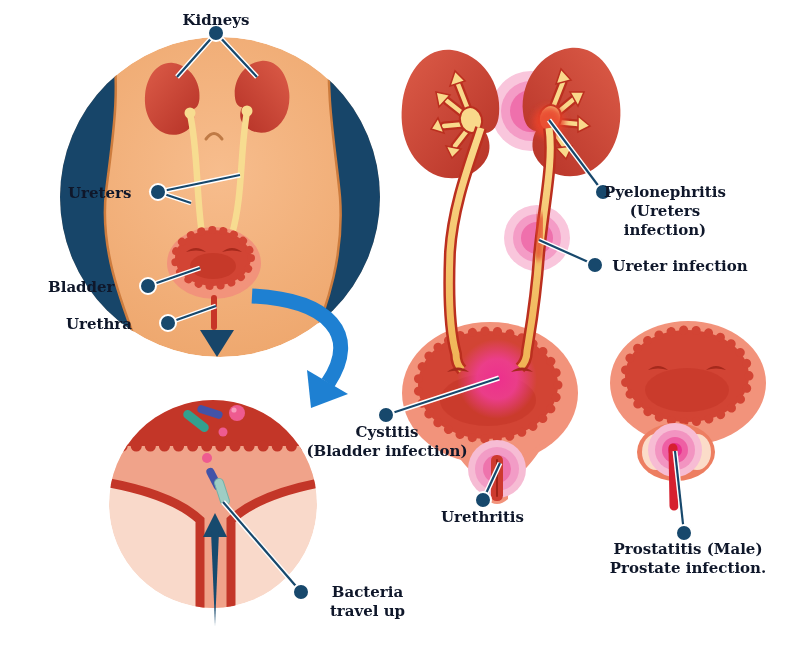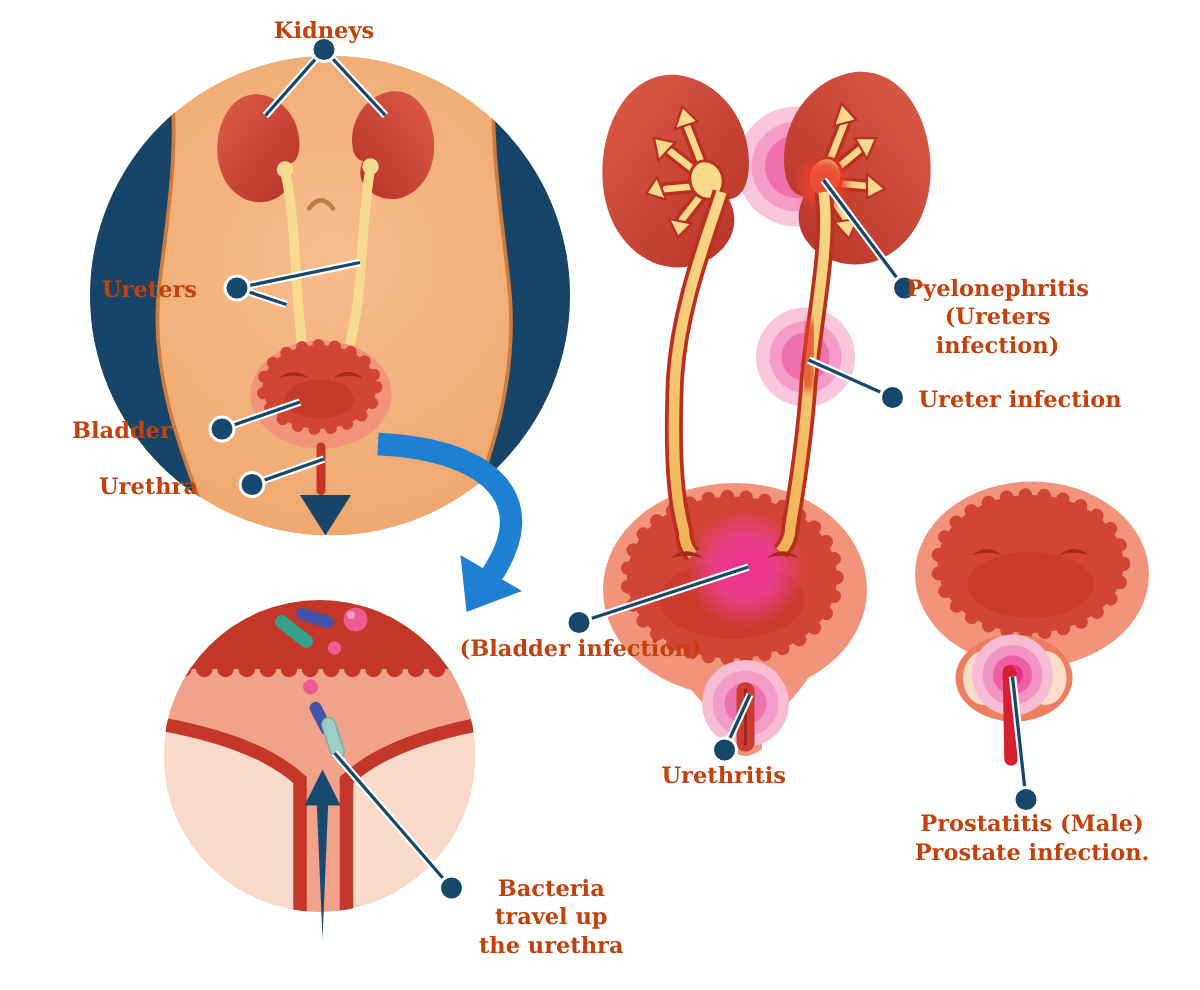--- a/index.html
+++ b/index.html
@@ -1,19 +1,19 @@
 <!DOCTYPE html>
 <html><head>
 <meta charset="utf-8">
 <style>
   html,body{margin:0;padding:0;background:#fff;}
   .stage{position:relative;width:800px;height:660px;background:#ffffff;overflow:hidden;
          font-family:"DejaVu Serif","Liberation Serif",serif;}
   .artwork{position:absolute;left:0;top:0;}
-  .label{position:absolute;color:#c2410c;font-weight:bold;font-size:15px;line-height:1.28;
+  .label{position:absolute;color:#0f172a;font-weight:bold;font-size:15px;line-height:1.28;
          letter-spacing:0;}
   .label .ln{display:block;}
   .t-center{text-align:center;}
   .t-right{text-align:left;}
   .t-left{text-align:center;}
 </style>
 </head>
 <body>
 
 <div class="stage">
@@ -282,30 +282,30 @@
 <div class="label t-right" style="left:66px;top:315px;width:94px;">Urethra</div>
 
 <div class="label t-center" style="left:586px;top:183px;width:158px;">
   <span class="ln">Pyelonephritis</span>
   <span class="ln">(Ureters infection)</span>
 </div>
 
 <div class="label t-left" style="left:605px;top:257px;width:150px;">Ureter infection</div>
 
 <div class="label t-center" style="left:306px;top:423px;width:162px;">
+  <span class="ln">Cystitis</span>
   <span class="ln">(Bladder infection)</span>
 </div>
 
 <div class="label t-center" style="left:400px;top:508px;width:165px;">
   <span class="ln">Urethritis</span>
 </div>
 
 <div class="label t-center" style="left:597px;top:540px;width:182px;">
   <span class="ln">Prostatitis (Male)</span>
   <span class="ln">Prostate infection.</span>
 </div>
 
 <div class="label t-center" style="left:305px;top:583px;width:125px;">
   <span class="ln">Bacteria travel up</span>
-  <span class="ln">the urethra</span>
 </div>
 
 </div>
 
 </body></html>

